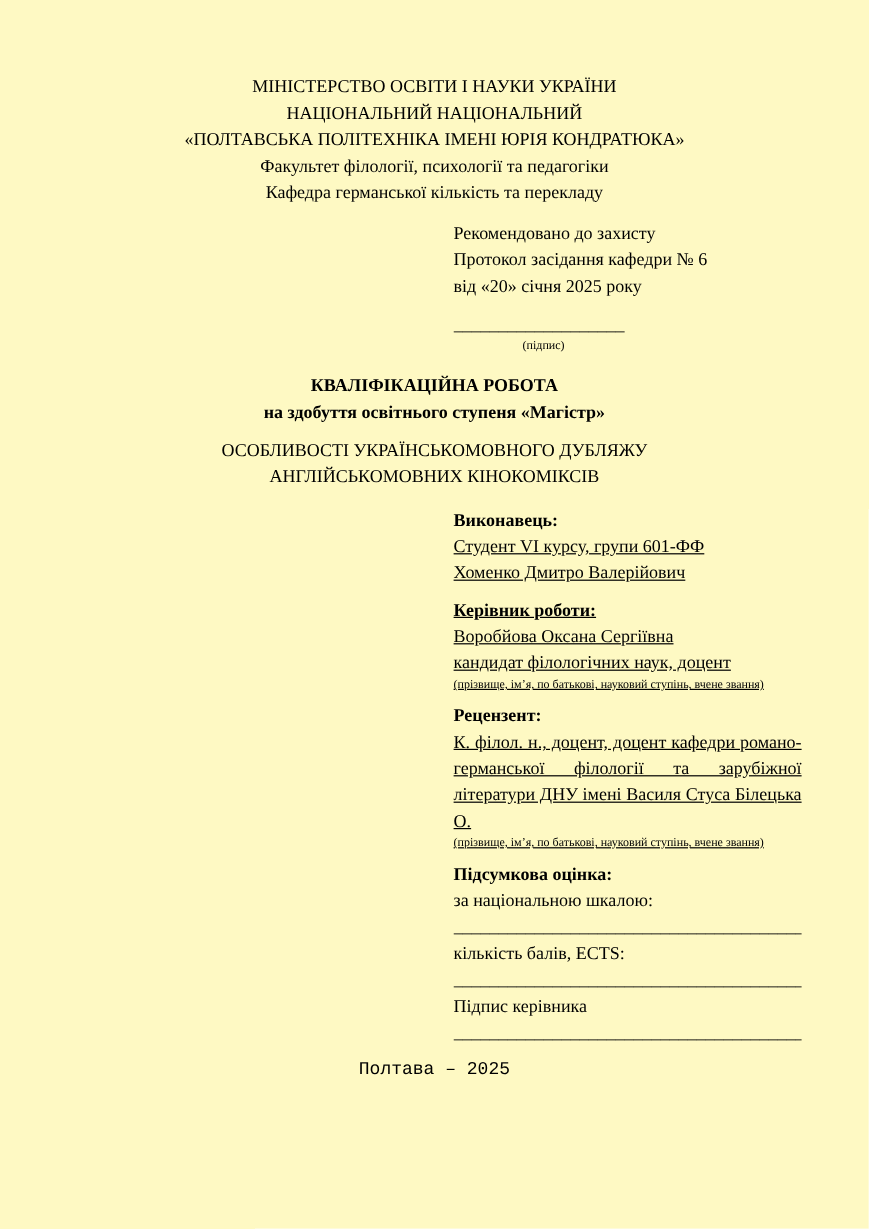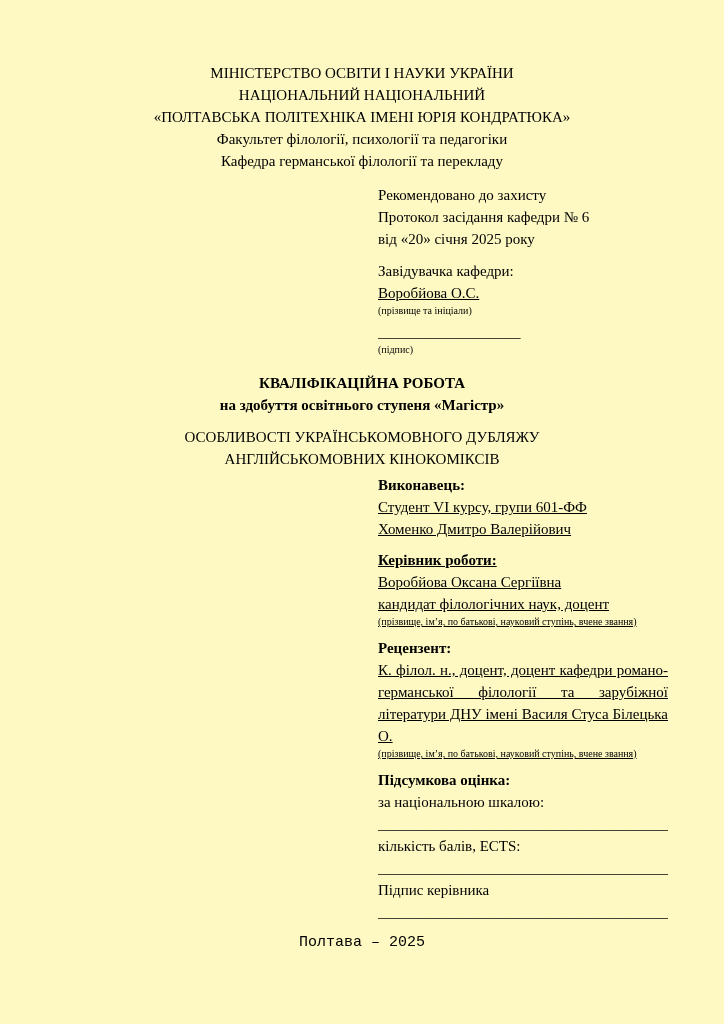--- a/index.html
+++ b/index.html
@@ -31,23 +31,23 @@
     margin-left: 322px;
     width: 290px;
   }
   .header-block { margin-bottom: 12px; }
   .approval-block { margin-bottom: 10px; }
   .head-block { margin-bottom: 4px; }
   .sig-block {
     width: 170px;
     margin-bottom: 16px;
   }
-  .sig-hint { text-align: left; width: 150px; }
+  .sig-hint { text-align: center; width: 150px; }
   .title-block { margin-bottom: 10px; }
-  .topic-block { margin-bottom: 4px; }
+  .topic-block { margin-bottom: 14px; }
   .section { margin-bottom: 9px; }
   .justify { text-align: justify; }
   .blank-line {
     white-space: nowrap;
     overflow: hidden;
   }
   .footer {
     margin-top: 2px;
     text-align: center;
     font-family: Liberation Mono, monospace;
@@ -56,35 +56,30 @@
 </head>
 <body>
 
 <div class="page">
 
   <div class="header-block center">
     <div>МІНІСТЕРСТВО ОСВІТИ І НАУКИ УКРАЇНИ</div>
     <div>НАЦІОНАЛЬНИЙ НАЦІОНАЛЬНИЙ</div>
     <div>«ПОЛТАВСЬКА ПОЛІТЕХНІКА ІМЕНІ ЮРІЯ КОНДРАТЮКА»</div>
     <div>Факультет філології, психології та педагогіки</div>
-    <div>Кафедра германської філології та перекладу</div>
+    <div>Кафедра германської кількість та перекладу</div>
   </div>
 
   <div class="right-col">
     <div class="approval-block">
       <div>Рекомендовано до захисту</div>
       <div>Протокол засідання кафедри № 6</div>
       <div>від «20» січня 2025 року</div>
     </div>
 
-    <div class="head-block">
-      <div>Завідувачка кафедри:</div>
-      <div class="u">Воробйова О.С.</div>
-      <div class="small">(прізвище та ініціали)</div>
-    </div>
 
     <div class="sig-block">
       <div class="blank-line">___________________</div>
       <div class="small sig-hint">(підпис)</div>
     </div>
   </div>
 
   <div class="title-block center">
     <div class="bold">КВАЛІФІКАЦІЙНА РОБОТА</div>
     <div class="bold">на здобуття освітнього ступеня «Магістр»</div>

